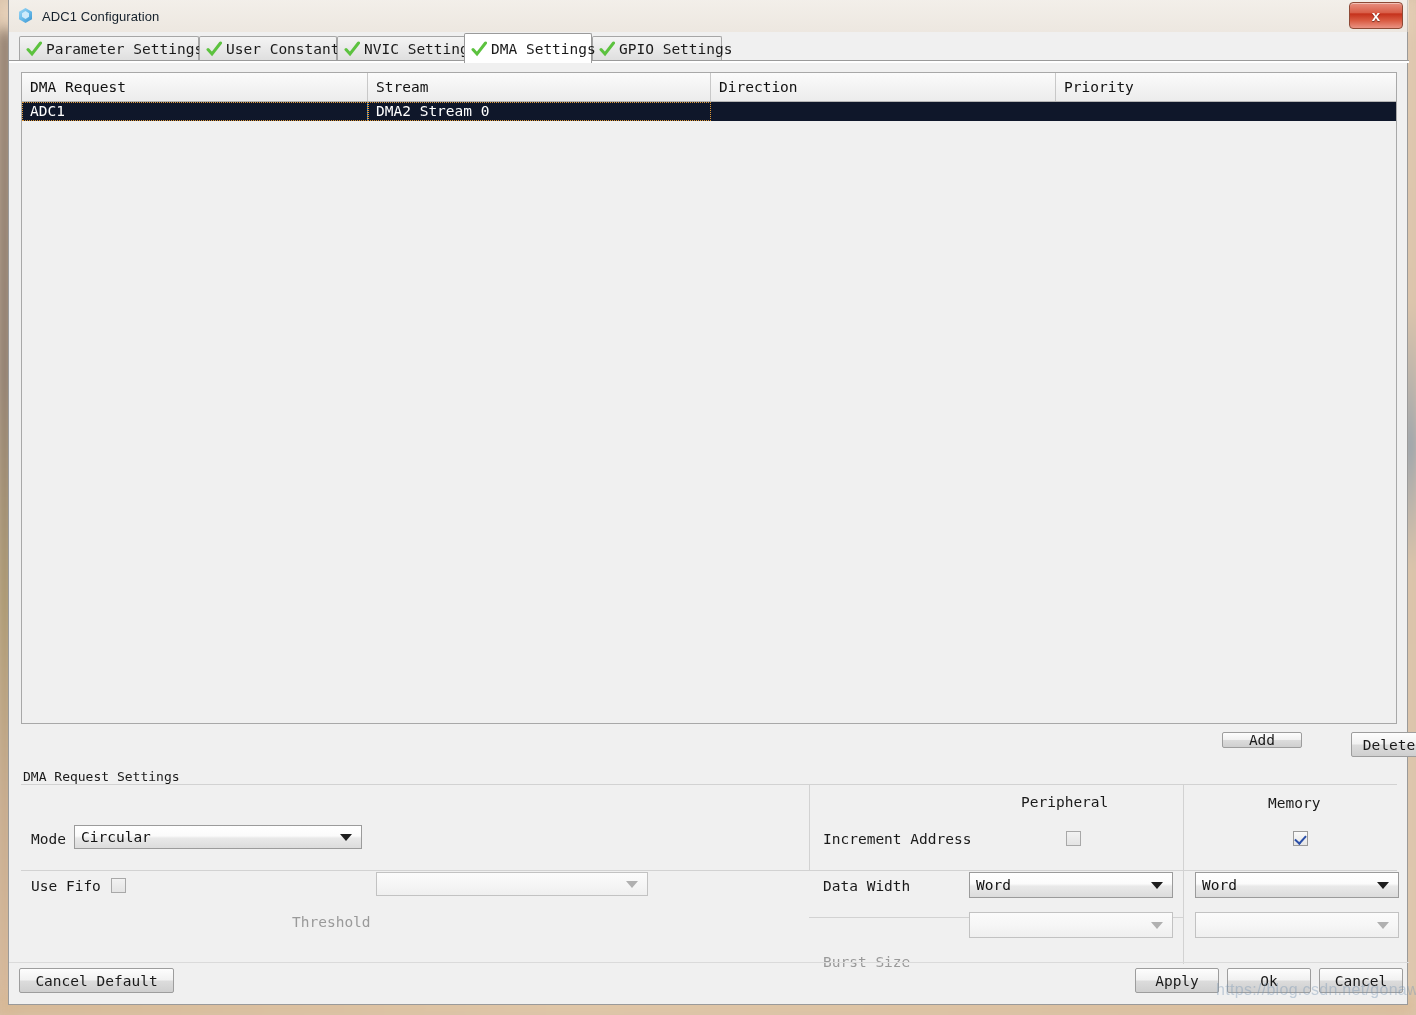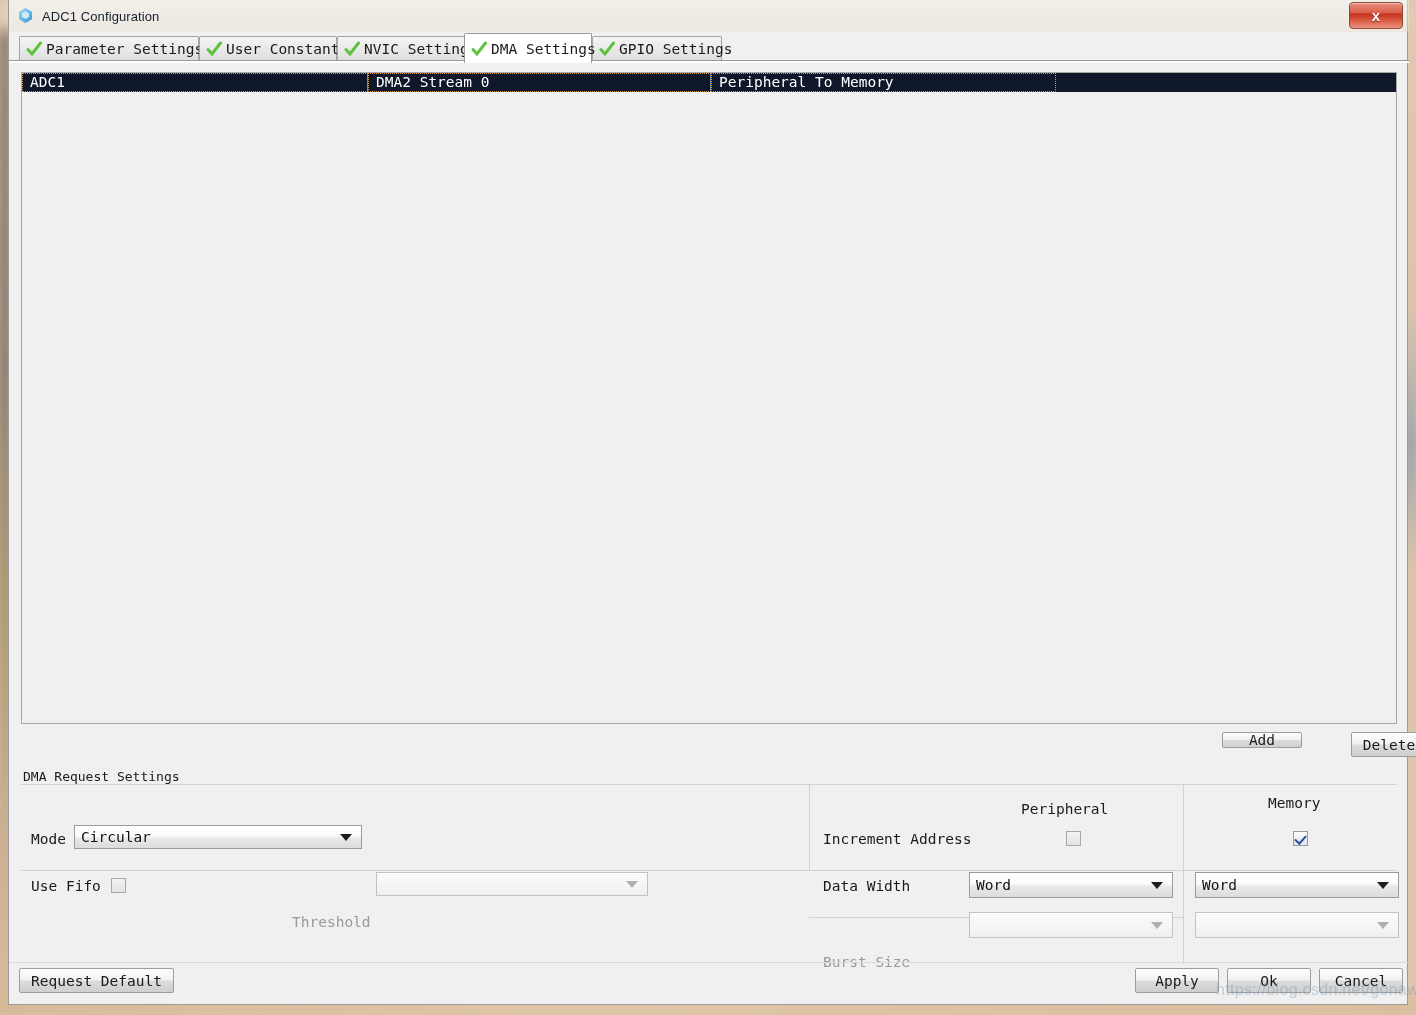--- a/index.html
+++ b/index.html
@@ -404,36 +404,41 @@
       <span class="chk">
         <svg width="16" height="16" viewBox="0 0 16 16">
             <path d="M2 8.5 L6 13 L14.5 2" stroke="#5cc23f" stroke-width="3" fill="none" stroke-linecap="round"></path>
           </svg>
       </span>
       <span>GPIO Settings</span>
     </div>
   </div>
 
   <div class="table-wrap">
+    <div class="thead">
+      <div class="th c1">DMA Request</div>
+      <div class="th c2">Stream</div>
+      <div class="th c3">Direction</div>
+      <div class="th c4">Priority</div>
+    </div>
     <div class="trow">
       <div class="td c1">ADC1</div>
       <div class="td c2">DMA2 Stream 0</div>
-      <div class="td c3">Peripheral To Memory</div>
     </div>
   </div>
 
   <div class="btn btn-add">Add</div>
   <div class="btn btn-delete">Delete</div>
 
   <div class="group-line"></div>
   <div class="group-title">DMA Request Settings</div>
 
   <div class="settings">
 
-    <div class="lbl" style="left:1000px; top:17px;">Peripheral</div>
+    <div class="lbl" style="left:1000px; top:10px;">Peripheral</div>
     <div class="lbl" style="left:1247px; top:11px;">Memory</div>
 
     <div class="vsep" style="left:788px;  top:0px;  height:86px;"></div>
     <div class="vsep" style="left:1162px; top:0px;  height:180px;"></div>
     <div class="hsep" style="left:0px;    top:86px; width:1376px;"></div>
     <div class="hsep" style="left:788px;  top:133px;width:374px;"></div>
 
     <div class="lbl" style="left:10px; top:47px;">Mode</div>
     <div class="combo" style="left:53px; top:41px; width:288px; height:24px;">
       <span class="cval">Circular</span>
@@ -468,19 +473,19 @@
       <span class="cval"></span>
       <span class="arrow"></span>
     </div>
     <div class="combo disabled" style="left:1174px; top:128px; width:204px; height:26px;">
       <span class="cval"></span>
       <span class="arrow"></span>
     </div>
   </div>
 
   <div class="footer-line"></div>
-  <div class="btn btn-restore">Request Default</div>
+  <div class="btn btn-restore">Cancel Default</div>
   <div class="btn btn-apply">Apply</div>
   <div class="btn btn-ok">Ok</div>
   <div class="btn btn-cancel">Cancel</div>
 </div>
 
 <div class="watermark">https://blog.csdn.net/gonawk</div>
 
 </body></html>

